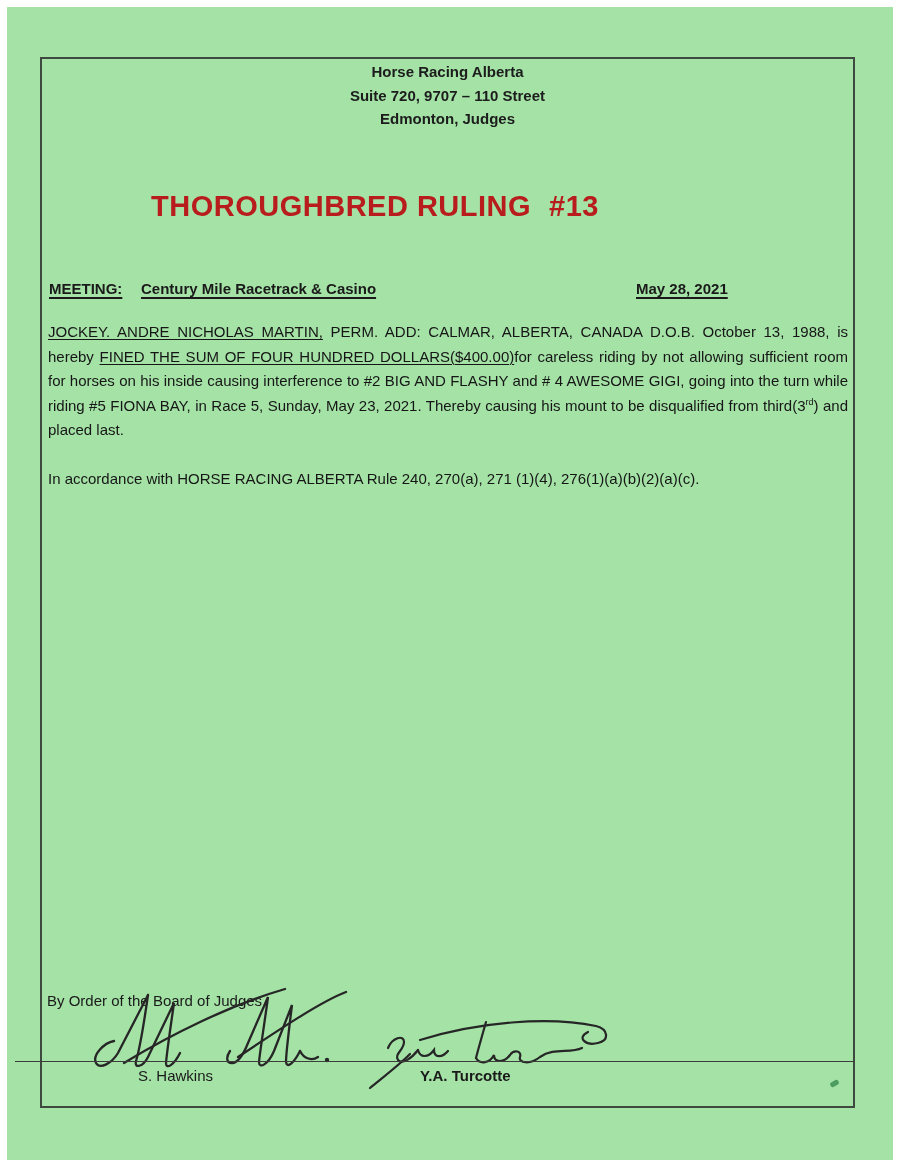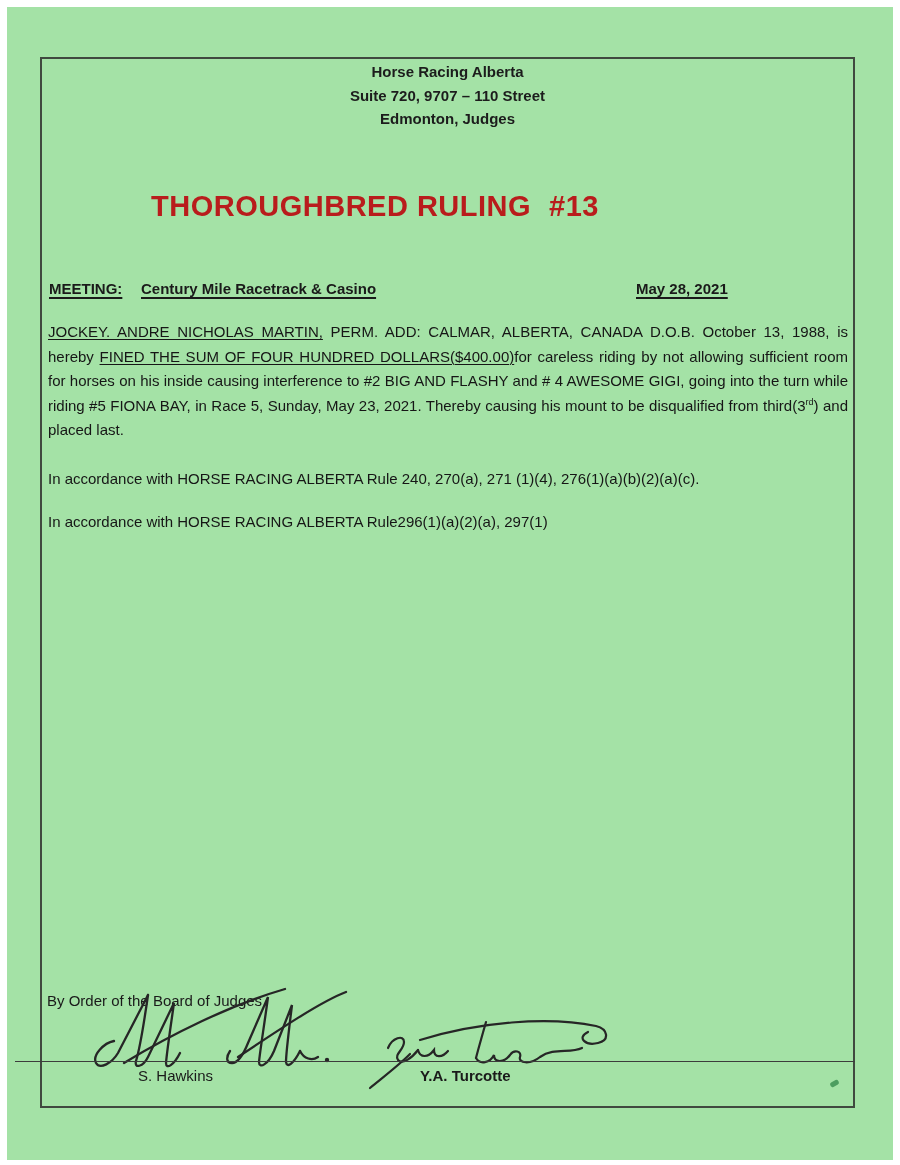--- a/index.html
+++ b/index.html
@@ -94,21 +94,20 @@
     <span>THOROUGHBRED RULING</span><span class="num">#13</span>
   </div>
 
   <div class="meeting-label">MEETING:</div>
   <div class="meeting-venue">Century Mile Racetrack &amp; Casino</div>
   <div class="meeting-date">May 28, 2021</div>
 
   <p class="ruling-body"><span class="u">JOCKEY. ANDRE NICHOLAS MARTIN,</span><span> PERM. ADD: CALMAR, ALBERTA, CANADA D.O.B. October 13, 1988, is hereby </span><span class="u">FINED THE SUM OF FOUR HUNDRED DOLLARS($400.00)</span><span>for careless riding by not allowing sufficient room for horses on his inside causing interference to #2 BIG AND FLASHY and # 4 AWESOME GIGI, going into the turn while riding #5 FIONA BAY, in Race 5, Sunday, May 23, 2021. Thereby causing his mount to be disqualified from third(3</span><sup>rd</sup><span>) and placed last.</span></p>
 
   <div class="rule-ref r1">In accordance with HORSE RACING ALBERTA Rule 240, 270(a), 271 (1)(4), 276(1)(a)(b)(2)(a)(c).</div>
-  <div class="rule-ref r2">In accordance with HORSE RACING ALBERTA Rule296(1)(a)(2)(a), 297(1)</div>
 
   <div class="by-order">By Order of the Board of Judges</div>
 
   <svg class="sig-svg sig-hawkins" width="275" height="88" viewBox="0 0 275 88" fill="none" stroke="#262626" stroke-width="2.3" stroke-linecap="round">
     <path d="M34,58 C24,60 12,72 16,80 C20,87 32,80 38,70 L68,12"></path>
     <path d="M68,12 C64,40 60,65 56,78 C54,86 63,84 68,74 L94,20 C90,48 87,68 86,80 C86,87 94,82 100,70"></path>
     <path d="M44,80 C90,52 150,22 205,6"></path>
     <path d="M150,68 C146,74 146,80 152,80 C158,80 164,70 168,60 L188,14 C184,44 180,68 179,79 C179,86 188,82 194,68 L212,22 C209,46 206,70 206,79 C207,86 214,80 220,68"></path>
     <path d="M158,74 C200,46 242,18 266,9"></path>
     <path d="M220,68 C224,76 232,78 238,74"></path>

